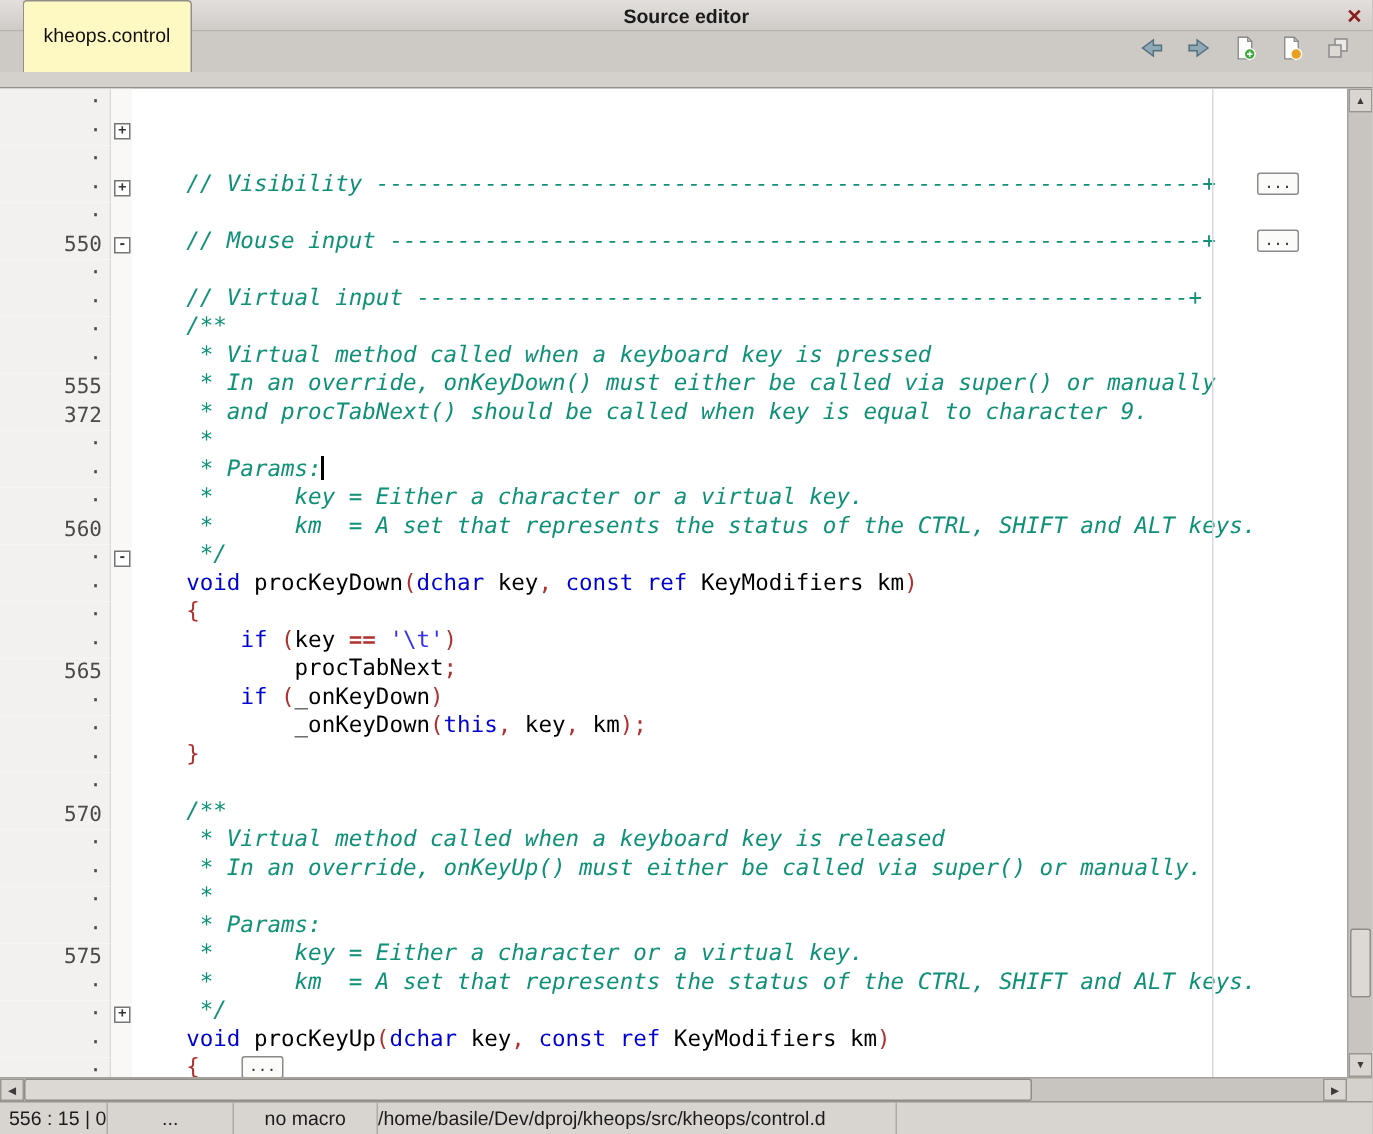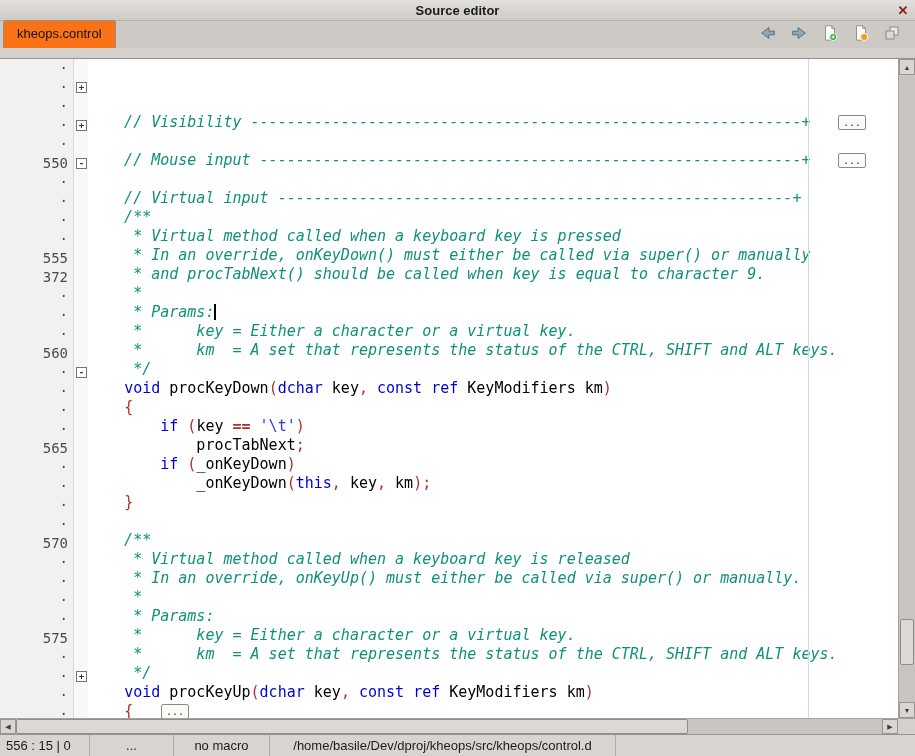--- a/index.html
+++ b/index.html
@@ -5,22 +5,22 @@
   html,body{margin:0;padding:0;background:#b0aca8;}
   .window{width:915px;height:756px;position:relative;overflow:hidden;background:#d8d4d0;
           font-family:"Liberation Sans",sans-serif;box-sizing:border-box;}
   
   .titlebar{height:20px;display:grid;grid-template-columns:24px 1fr 24px;align-items:center;
             background:linear-gradient(#e3dfdc,#cfcbc7);border-bottom:1px solid #b5b1ad;}
   .titlebar .title{text-align:center;font-size:13px;font-weight:600;color:#1b1b1b;}
   .titlebar .close{text-align:center;font-size:13px;font-weight:bold;color:#8b1d1d;cursor:default;}
   
   .tabbar{height:27px;background:#cdc9c5;display:flex;align-items:flex-end;padding:0 3px;}
-  .tab{height:23px;background:#f97316;border:1px solid #928e8a;border-bottom:none;
-       border-radius:3px 3px 0 0;padding:2px 13px;font-size:13px;line-height:22px;color:#111;}
+  .tab{height:23px;background:#fef9c3;border:1px solid #928e8a;border-bottom:none;
+       border-radius:3px 3px 0 0;padding:12px 13px;font-size:13px;line-height:22px;color:#111;margin-left:12px;}
   .toolbar{margin-left:auto;display:flex;gap:11px;align-items:center;padding-right:10px;height:100%;}
   .tbtn{width:20px;height:20px;display:flex;align-items:center;justify-content:center;}
   .tabgap{height:10px;background:#d4d0cc;}
   
   .editor{position:relative;height:660px;background:#ffffff;border-top:1px solid #94908c;
           box-sizing:border-box;overflow:hidden;}
   .rows{position:absolute;left:0;top:0;right:17px;overflow:hidden;bottom:0;}
   .row{display:flex;height:19px;font:15px/19px "DejaVu Sans Mono","Liberation Mono",monospace;}
   .gutter-cell{width:73px;box-sizing:border-box;background:#f3f1ef;color:#4a4a4a;
                text-align:right;padding-right:5px;font-size:14px;flex:none;}
@@ -62,24 +62,24 @@
         font-size:7px;color:#3c3c3c;}
   .hbtn.left{left:0;}
   .hbtn.right{right:0;}
   .hthumb{position:absolute;left:16px;width:672px;top:0;bottom:0;background:#dcd8d4;
           border:1px solid #908c88;border-radius:2px;box-sizing:border-box;}
   .corner{width:17px;background:#d4d0cc;border-top:1px solid #a5a19d;box-sizing:border-box;}
   
   .statusbar{height:23px;background:#d8d4d0;border-top:1px solid #989490;box-sizing:border-box;
              display:flex;font-size:13px;line-height:21px;color:#1c1c1c;}
   .spanel{border-right:1px solid #aeaaa6;box-sizing:border-box;overflow:hidden;white-space:nowrap;}
-  .sp1{width:90px;padding-left:6px;}
+  .sp1{width:72px;padding-left:6px;}
   .sp2{width:84px;text-align:center;}
   .sp3{width:96px;text-align:center;}
-  .sp4{width:346px;text-align:center;}
+  .sp4{width:346px;text-align:left;}
   .sp5{flex:1;border-right:none;}
 </style>
 </head>
 <body>
 
 <div class="window">
 
   <div class="titlebar">
     <span></span>
     <span class="title">Source editor</span>

